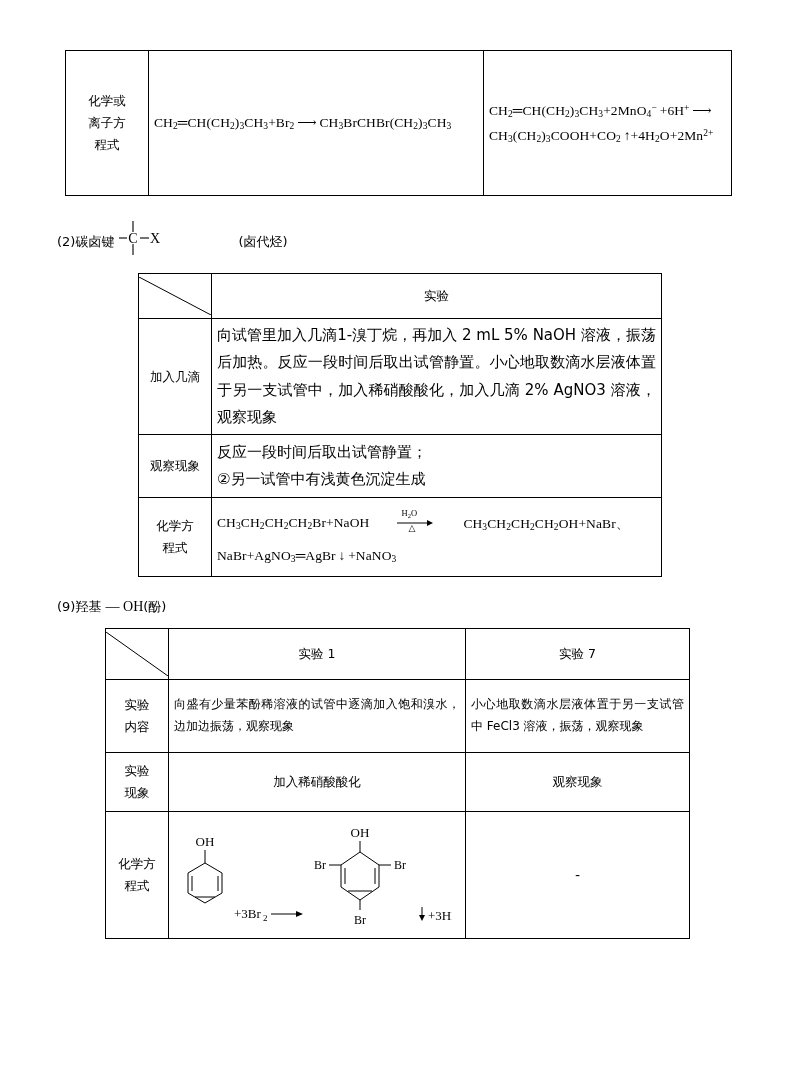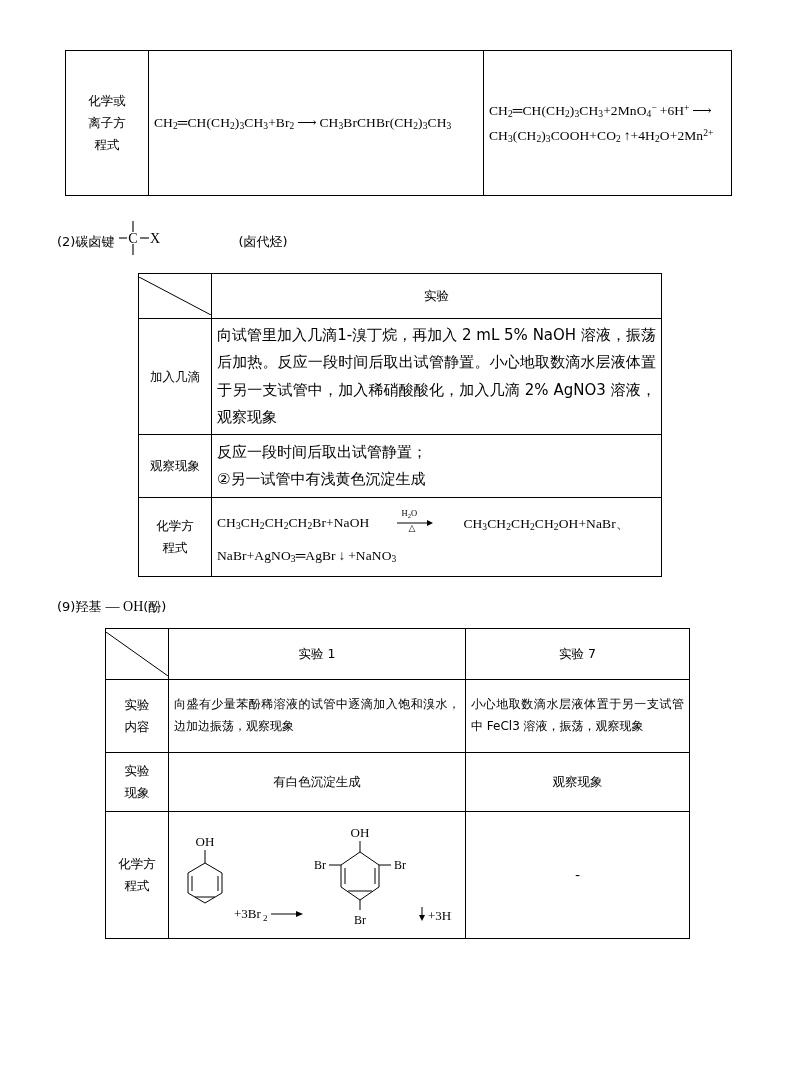--- a/index.html
+++ b/index.html
@@ -226,21 +226,21 @@
       </td>
       <td>
         <div class="body-txt">小心地取数滴水层液体置于另一支试管中 FeCl3 溶液，振荡，观察现象</div>
       </td>
     </tr>
     <tr class="r-phen">
       <td class="c-lbl lbl">
         <div>实验</div>
         <div>现象</div>
       </td>
-      <td class="lbl">有白色沉淀生成</td>
+      <td class="lbl">加入稀硝酸酸化</td>
       <td class="lbl">观察现象</td>
     </tr>
     <tr class="r-eq">
       <td class="c-lbl lbl">
         <div>化学方</div>
         <div>程式</div>
       </td>
       <td>
         <div class="rxn">
           <svg width="278" height="112" viewBox="0 0 278 112">

